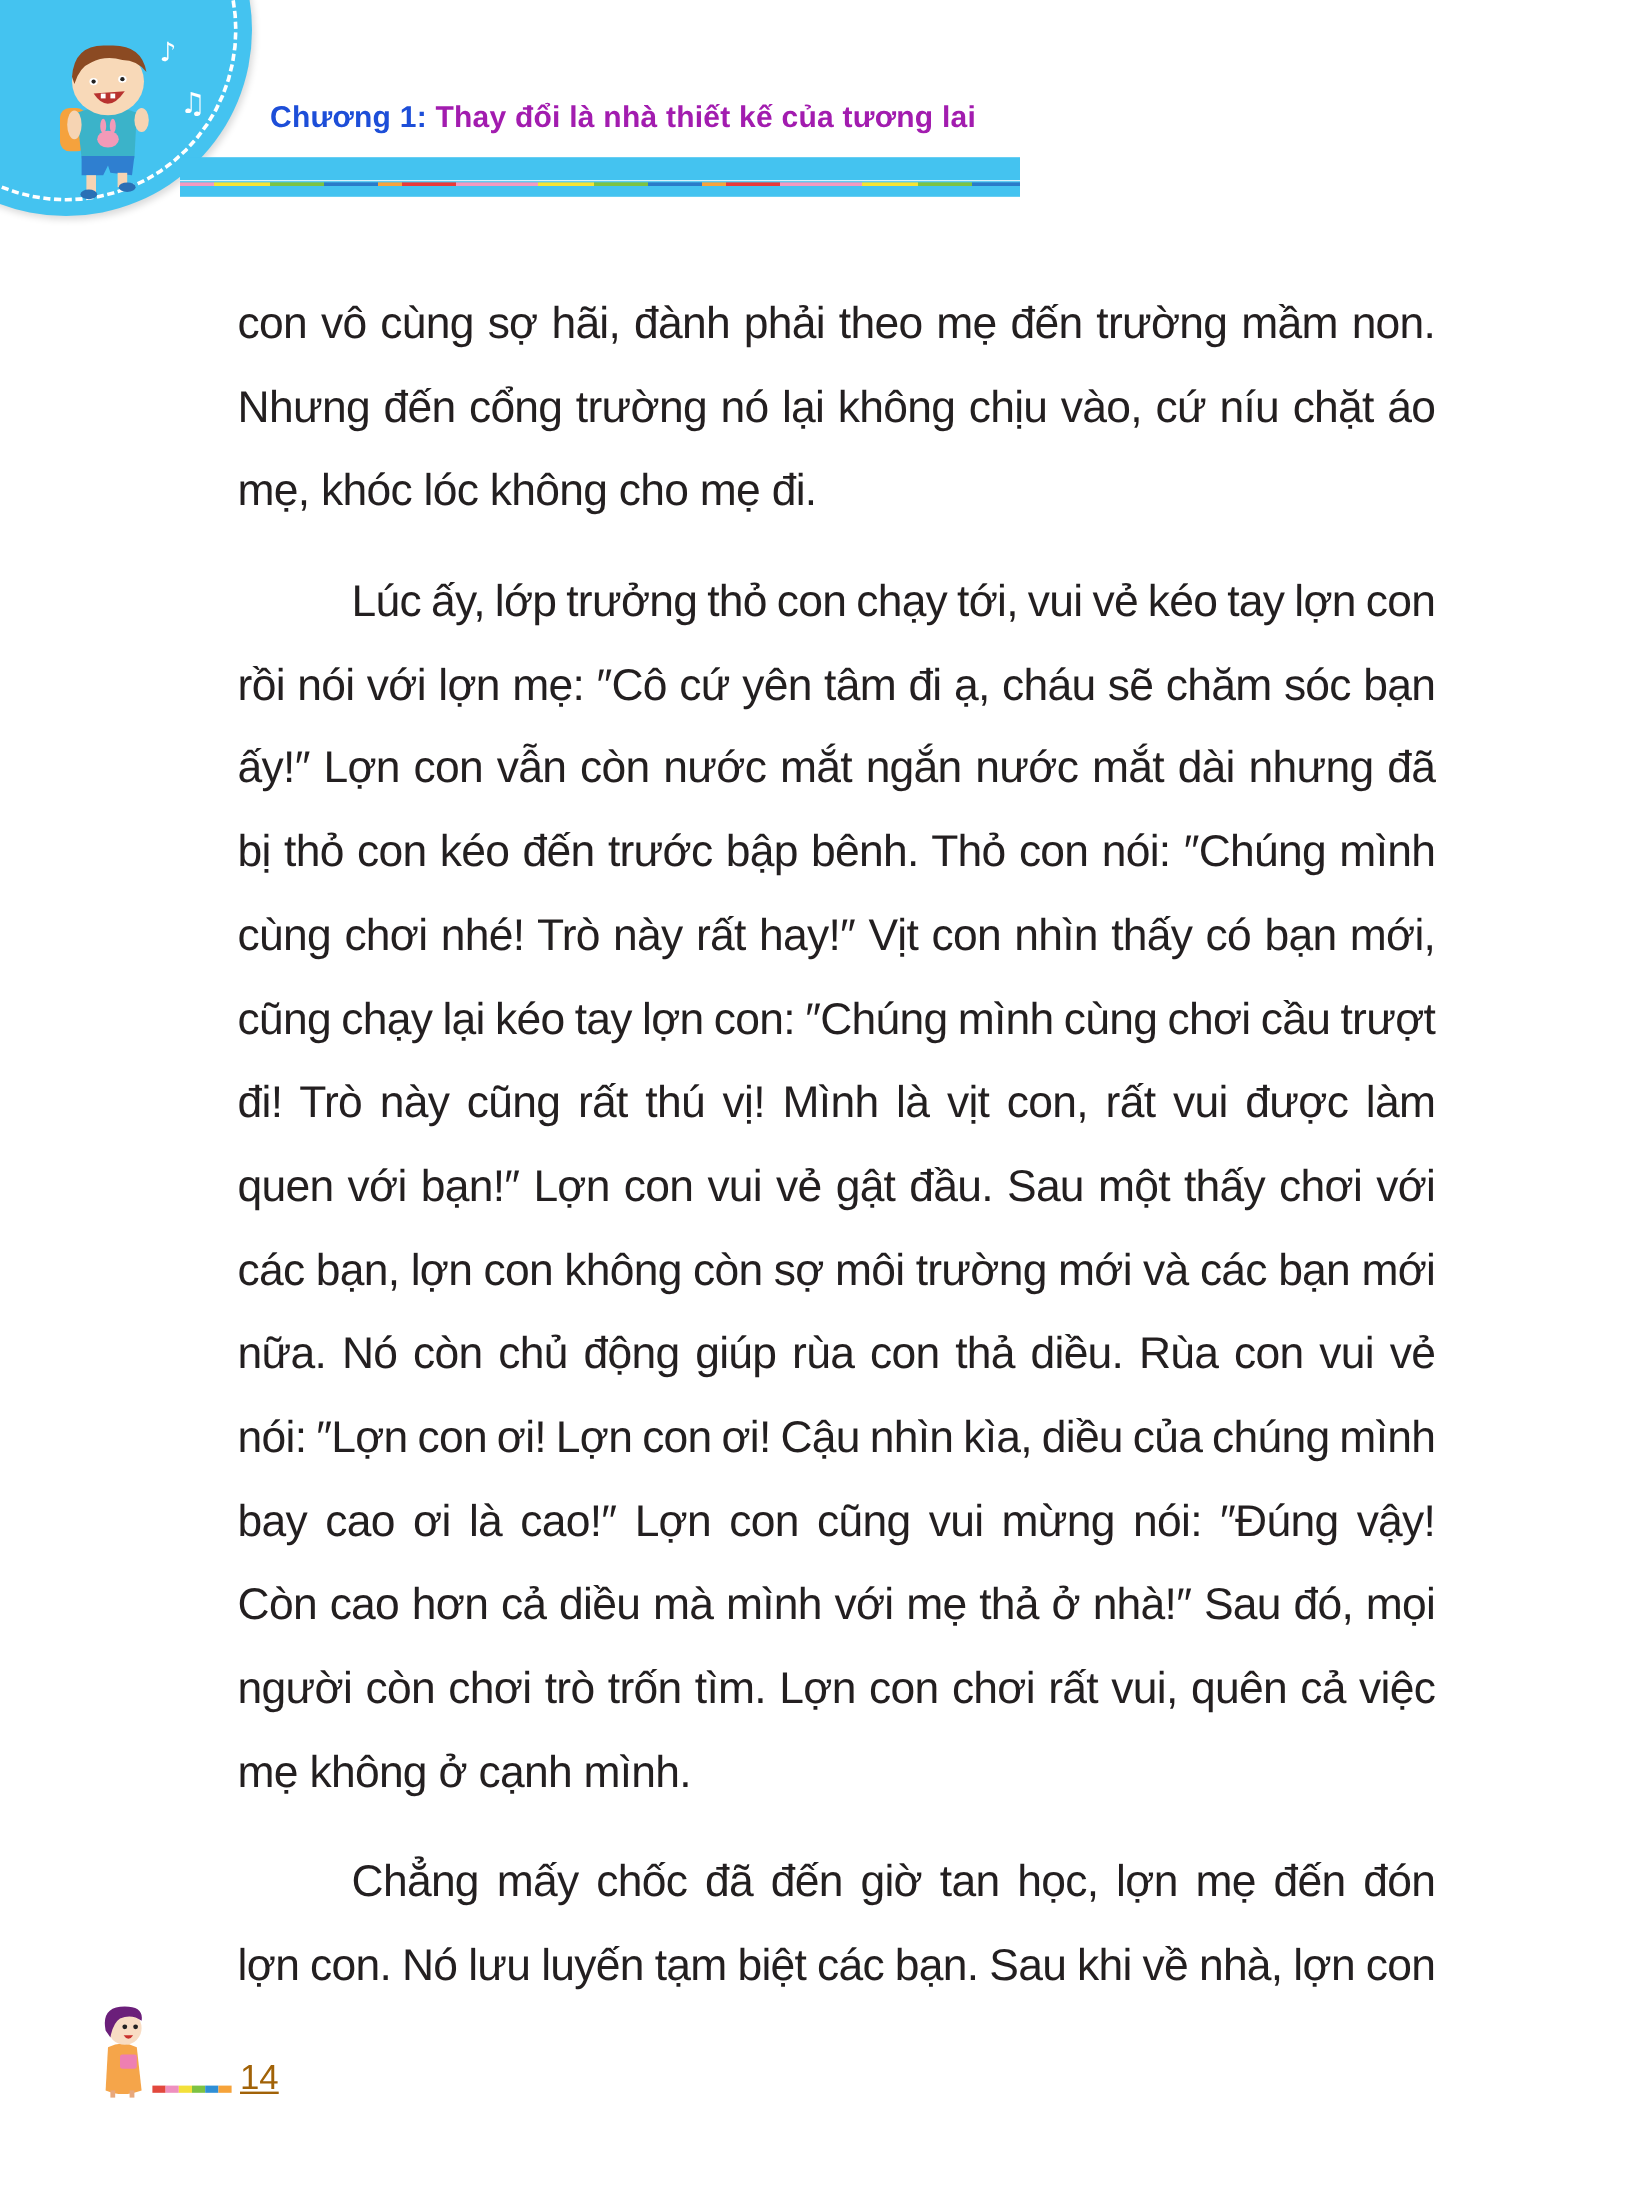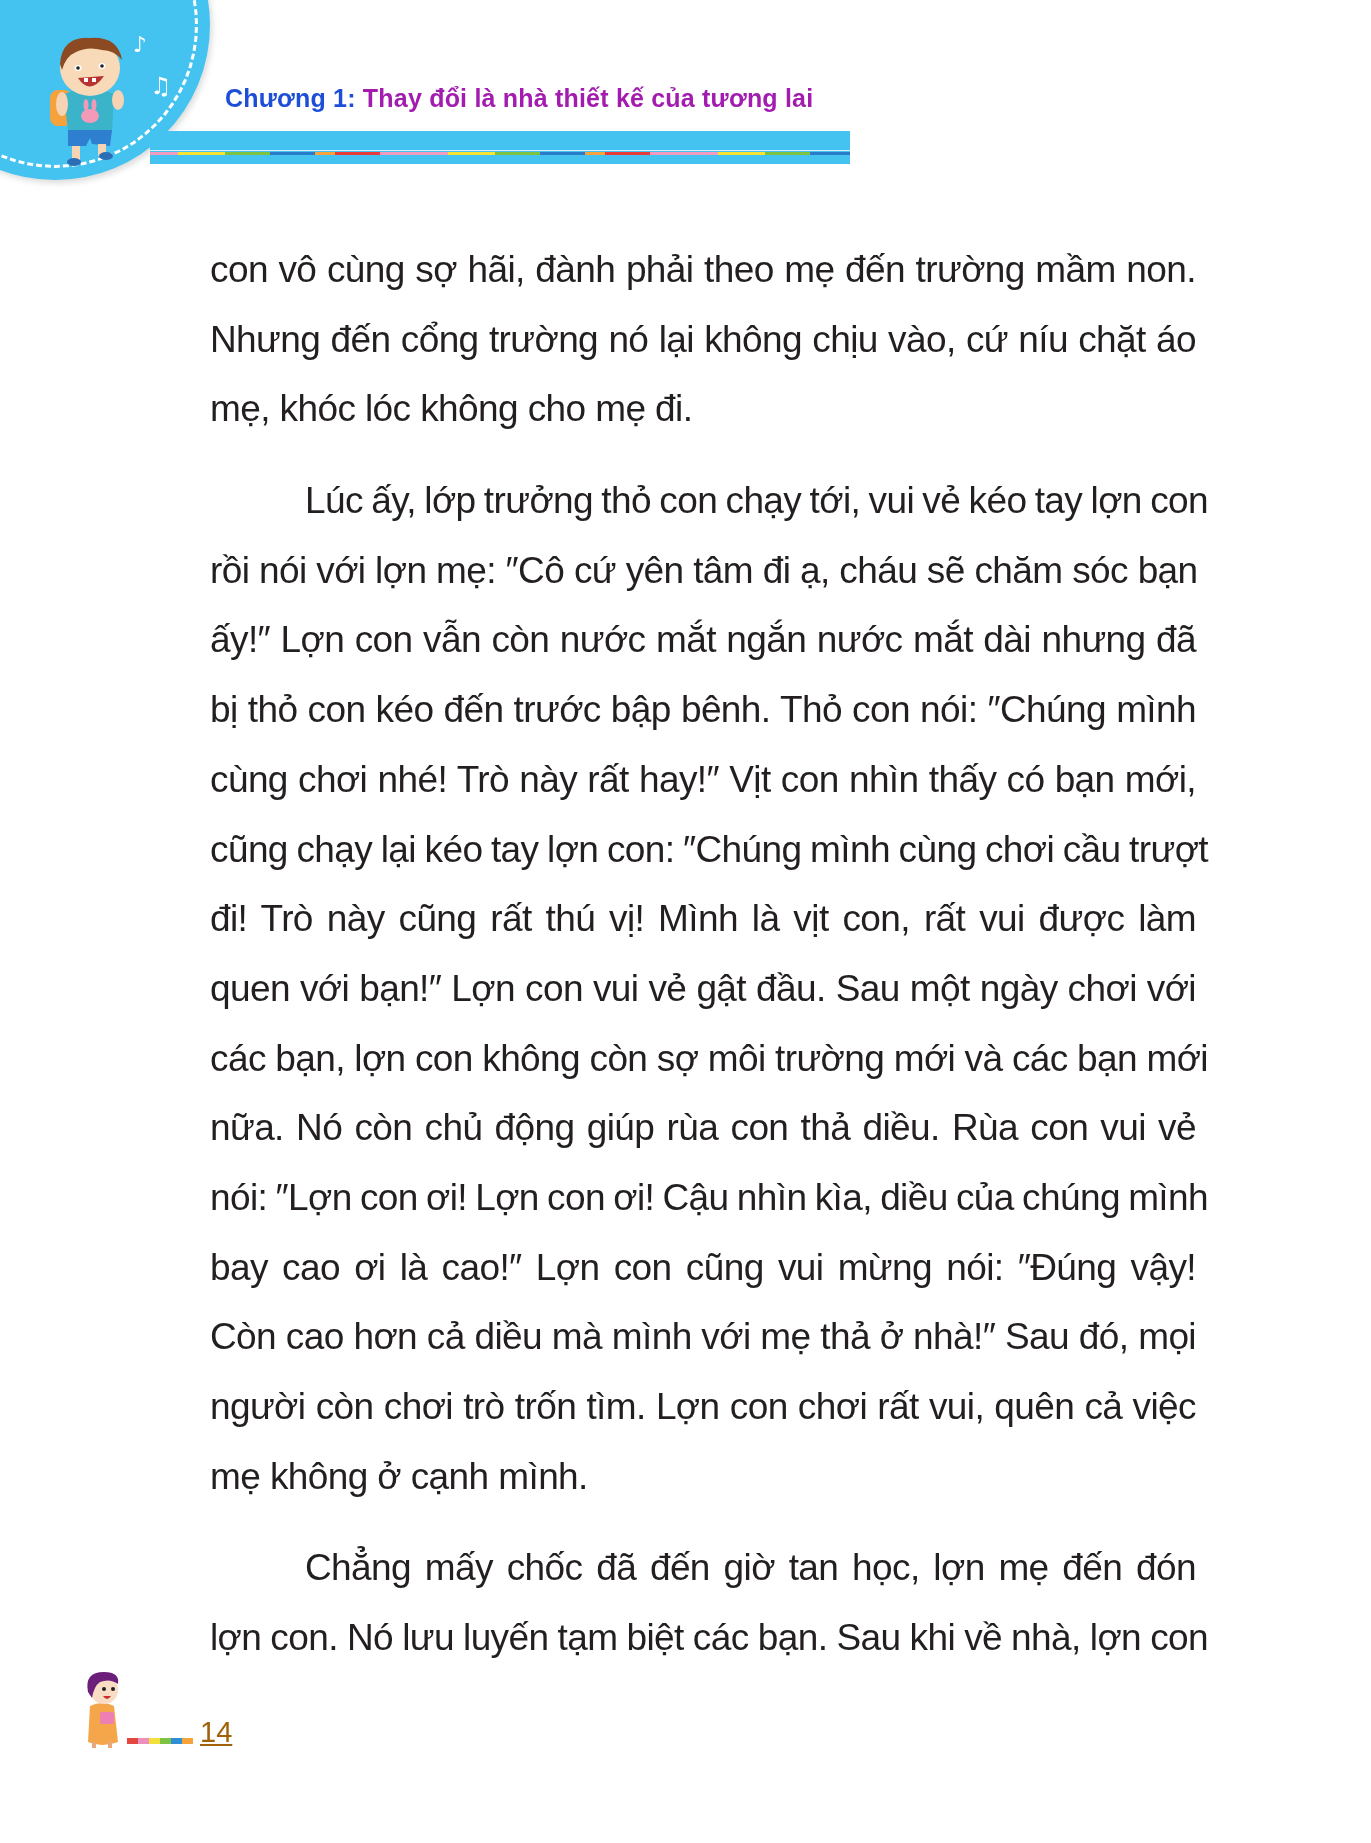--- a/index.html
+++ b/index.html
@@ -23,21 +23,21 @@
       #f29ac0 0px, #f29ac0 28px,
       #f5e433 28px, #f5e433 75px,
       #7dc242 75px, #7dc242 120px,
       #2a7bc9 120px, #2a7bc9 165px,
       #f7a23c 165px, #f7a23c 185px,
       #e83a3a 185px, #e83a3a 230px,
       #f29ac0 230px, #f29ac0 270px); }
   .band-stripe-line { position: absolute; left: 0; right: 0; top: 19px; height: 1px; background: #d8f2fb; }
 
   .body-text { position: absolute; left: 198px; top: 235px; width: 998px; font-size: 37px; line-height: 69.7px; letter-spacing: -0.6px; word-spacing: 0; }
-  .para { margin: 0 0 22px 12px; text-align: justify; text-align-last: justify; }
+  .para { margin: 0 0 22px 0; text-align: justify; text-align-last: justify; }
   .para .line { display: block; text-align: justify; text-align-last: justify; white-space: nowrap; height: 69.7px; }
   .para .line.last { text-align-last: left; }
   .para .line.indent { padding-left: 95px; }
 
   .footer-girl { position: absolute; left: 74px; top: 1668px; width: 56px; height: 82px; }
   .footer-bar { position: absolute; left: 127px; top: 1738px; height: 6px; display: flex; }
   .footer-bar span { display: block; width: 11px; height: 6px; }
   .page-number { position: absolute; left: 200px; top: 1716px; font-size: 29px; color: #a16207; font-family: "Liberation Sans", sans-serif; text-decoration: underline; }
 </style>
 </head>
@@ -99,21 +99,21 @@
     <span class="line last">mẹ, khóc lóc không cho mẹ đi.</span>
   </p>
   <p class="para">
     <span class="line indent" style="white-space: nowrap; word-spacing: -1.36538px;">Lúc ấy, lớp trưởng thỏ con chạy tới, vui vẻ kéo tay lợn con</span>
     <span class="line" style="white-space: nowrap; word-spacing: 0px;">rồi nói với lợn mẹ: ″Cô cứ yên tâm đi ạ, cháu sẽ chăm sóc bạn</span>
     <span class="line" style="white-space: nowrap; word-spacing: 0px;">ấy!″ Lợn con vẫn còn nước mắt ngắn nước mắt dài nhưng đã</span>
     <span class="line" style="white-space: nowrap; word-spacing: 0px;">bị thỏ con kéo đến trước bập bênh. Thỏ con nói: ″Chúng mình</span>
     <span class="line" style="white-space: nowrap; word-spacing: 0px;">cùng chơi nhé! Trò này rất hay!″ Vịt con nhìn thấy có bạn mới,</span>
     <span class="line" style="white-space: nowrap; word-spacing: -1.11068px;">cũng chạy lại kéo tay lợn con: ″Chúng mình cùng chơi cầu trượt</span>
     <span class="line" style="white-space: nowrap; word-spacing: 0px;">đi! Trò này cũng rất thú vị! Mình là vịt con, rất vui được làm</span>
-    <span class="line" style="white-space: nowrap; word-spacing: 0px;">quen với bạn!″ Lợn con vui vẻ gật đầu. Sau một ngày chơi với</span>
+    <span class="line" style="white-space: nowrap; word-spacing: 0px;">quen với bạn!″ Lợn con vui vẻ gật đầu. Sau một thấy chơi với</span>
     <span class="line" style="white-space: nowrap; word-spacing: -0.245192px;">các bạn, lợn con không còn sợ môi trường mới và các bạn mới</span>
     <span class="line" style="white-space: nowrap; word-spacing: 0px;">nữa. Nó còn chủ động giúp rùa con thả diều. Rùa con vui vẻ</span>
     <span class="line" style="white-space: nowrap; word-spacing: -1.42067px;">nói: ″Lợn con ơi! Lợn con ơi! Cậu nhìn kìa, diều của chúng mình</span>
     <span class="line" style="white-space: nowrap; word-spacing: 0px;">bay cao ơi là cao!″ Lợn con cũng vui mừng nói: ″Đúng vậy!</span>
     <span class="line" style="white-space: nowrap; word-spacing: 0px;">Còn cao hơn cả diều mà mình với mẹ thả ở nhà!″ Sau đó, mọi</span>
     <span class="line" style="white-space: nowrap; word-spacing: 0px;">người còn chơi trò trốn tìm. Lợn con chơi rất vui, quên cả việc</span>
     <span class="line last">mẹ không ở cạnh mình.</span>
   </p>
   <p class="para">
     <span class="line indent" style="white-space: nowrap; word-spacing: 0px;">Chẳng mấy chốc đã đến giờ tan học, lợn mẹ đến đón</span>

